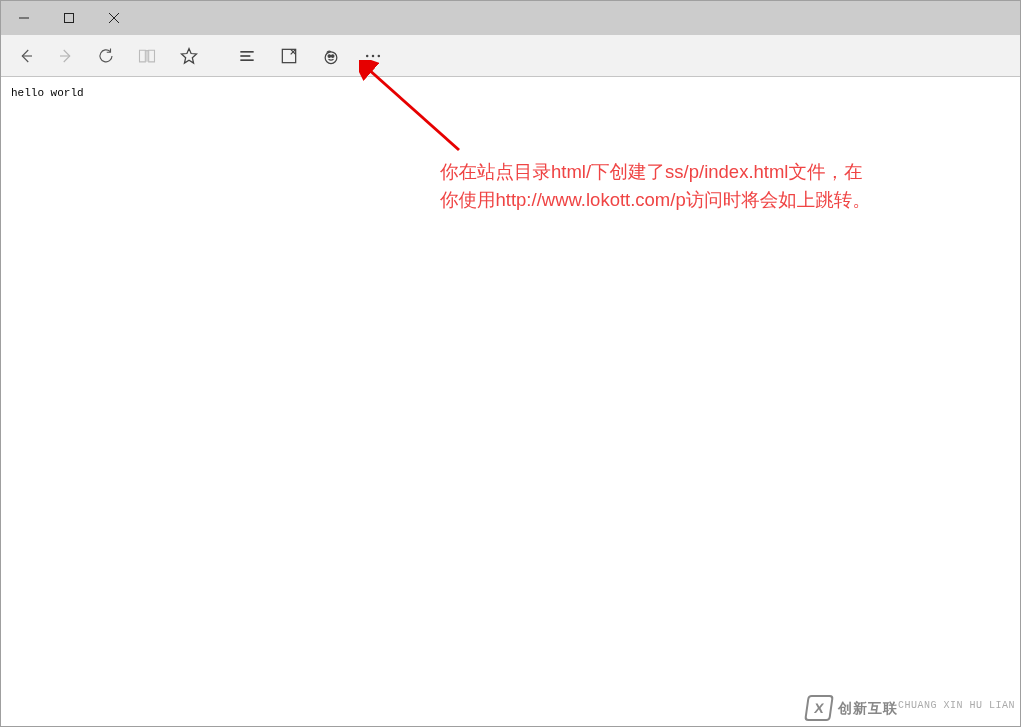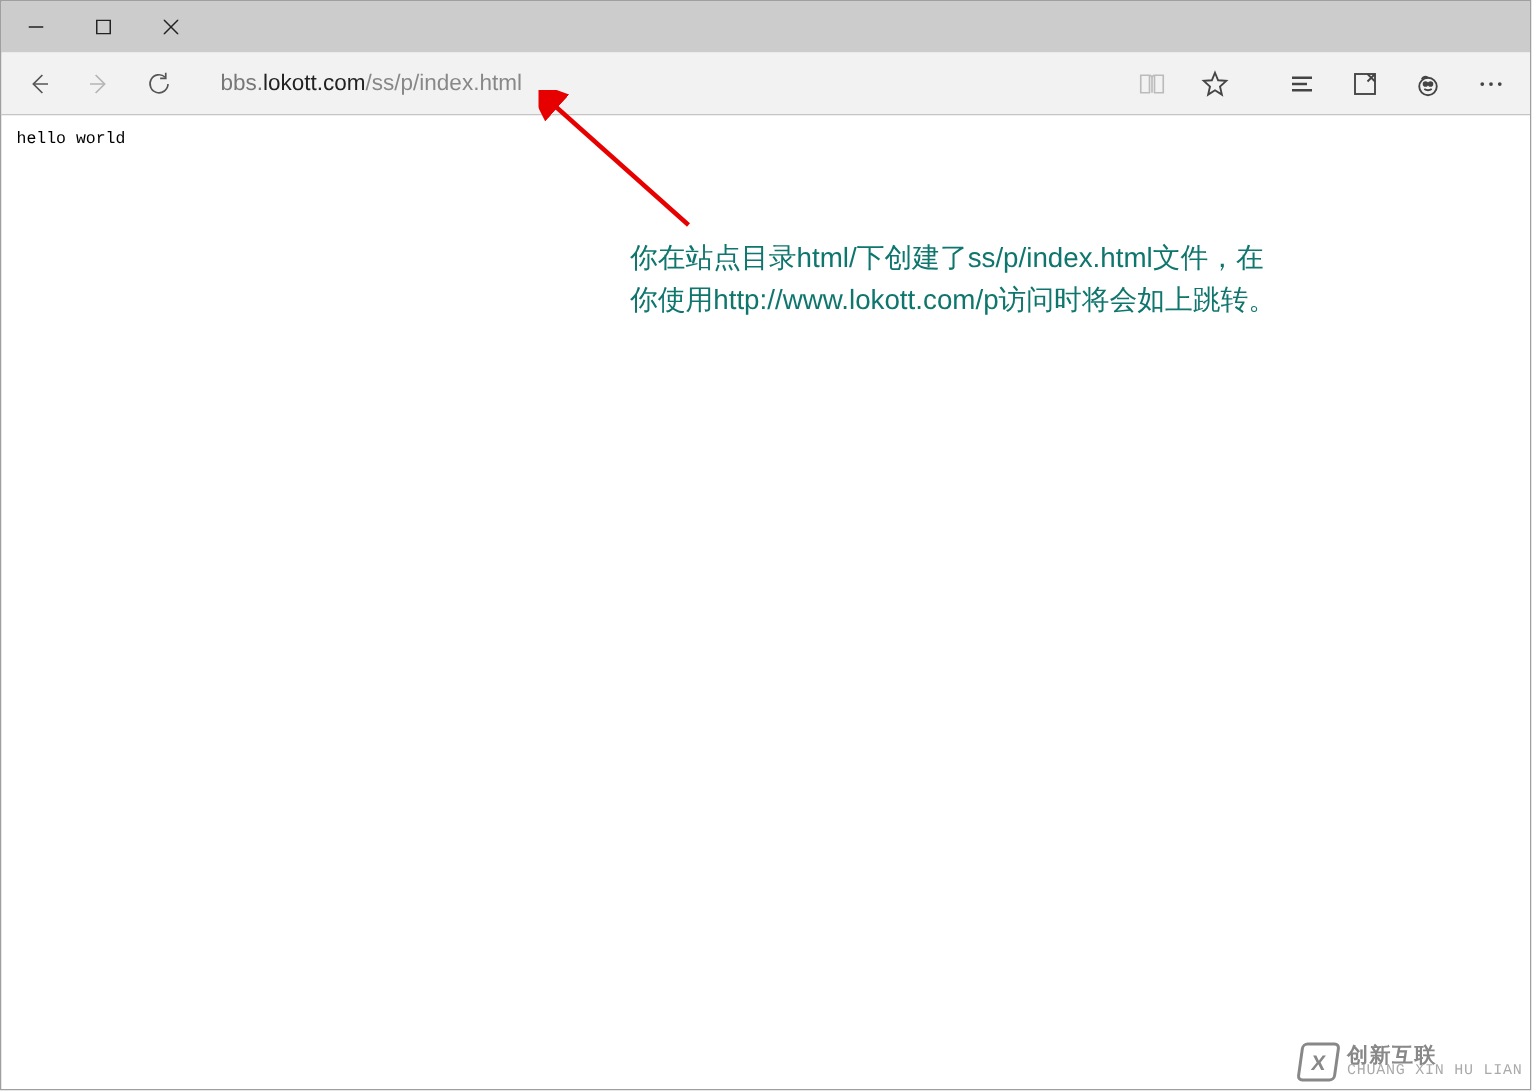--- a/index.html
+++ b/index.html
@@ -144,25 +144,25 @@
   }
   
   .annotation-arrow {
     position: absolute;
     left: 359px;
     top: 60px;
     pointer-events: none;
   }
   .annotation-text {
     position: absolute;
-    left: 420px;
+    left: 440px;
     top: 158px;
     font-family: "Microsoft YaHei", sans-serif;
     font-size: 18.5px;
-    color: #0f766e;
+    color: #ef4444;
     line-height: 1.5;
     max-width: 440px;
   }
   .watermark {
     position: absolute;
     right: 6px;
     bottom: 6px;
     display: flex;
     align-items: center;
     gap: 6px;
@@ -173,21 +173,21 @@
   .watermark .logo {
     width: 26px; height: 26px;
     border: 2px solid #888;
     border-radius: 4px;
     display: flex; align-items: center; justify-content: center;
     font-weight: bold;
     color: #888;
     font-size: 14px;
     transform: skewX(-8deg);
   }
-  .watermark .text-block { display:flex; flex-direction:column; line-height:1;}
+  .watermark .text-block { display:flex; flex-direction:row; line-height:1;}
   .watermark .wm-main { font-weight: bold; letter-spacing: 1px; }
   .watermark .wm-sub { font-size: 10px; color:#aaa; letter-spacing: 0.5px; font-family: Liberation Mono, monospace;}
 </style>
 </head>
 <body>
 
 <div class="window-frame">
 
   <div class="titlebar">
     <div class="window-controls">
@@ -221,25 +221,20 @@
       <svg viewBox="0 0 24 24" fill="none" stroke="currentColor" stroke-width="1.5">
           <path d="M9 4 L17 12 L9 20"></path>
           <line x1="4" y1="12" x2="17" y2="12"></line>
         </svg>
     </div>
     <div class="nav-btn">
       <svg viewBox="0 0 24 24" fill="none" stroke="currentColor" stroke-width="1.5">
           <path d="M20 12 A8 8 0 1 1 17.5 6"></path>
           <path d="M18 2 L18 7 L13 7"></path>
         </svg>
-    </div>
-    <div class="addressbar">
-      <span>bbs.</span>
-        <span class="url-host">lokott.com</span>
-        <span class="url-rest">/ss/p/index.html</span>
     </div>
     <div class="right-icons">
       <div class="icon-btn" style="color:#bbb">
         <svg viewBox="0 0 24 24" fill="none" stroke="currentColor" stroke-width="1.3">
             <path d="M3 5 h7 v14 h-7 z M14 5 h7 v14 h-7 z M10 5 c1 0 2 1 2 2 v12 M14 5 c-1 0 -2 1 -2 2"></path>
           </svg>
       </div>
       <div class="icon-btn">
         <svg viewBox="0 0 24 24" fill="none" stroke="currentColor" stroke-width="1.5">
             <path d="M12 3 L14.5 9 L21 9.5 L16 14 L17.5 20.5 L12 17 L6.5 20.5 L8 14 L3 9.5 L9.5 9 Z"></path>

